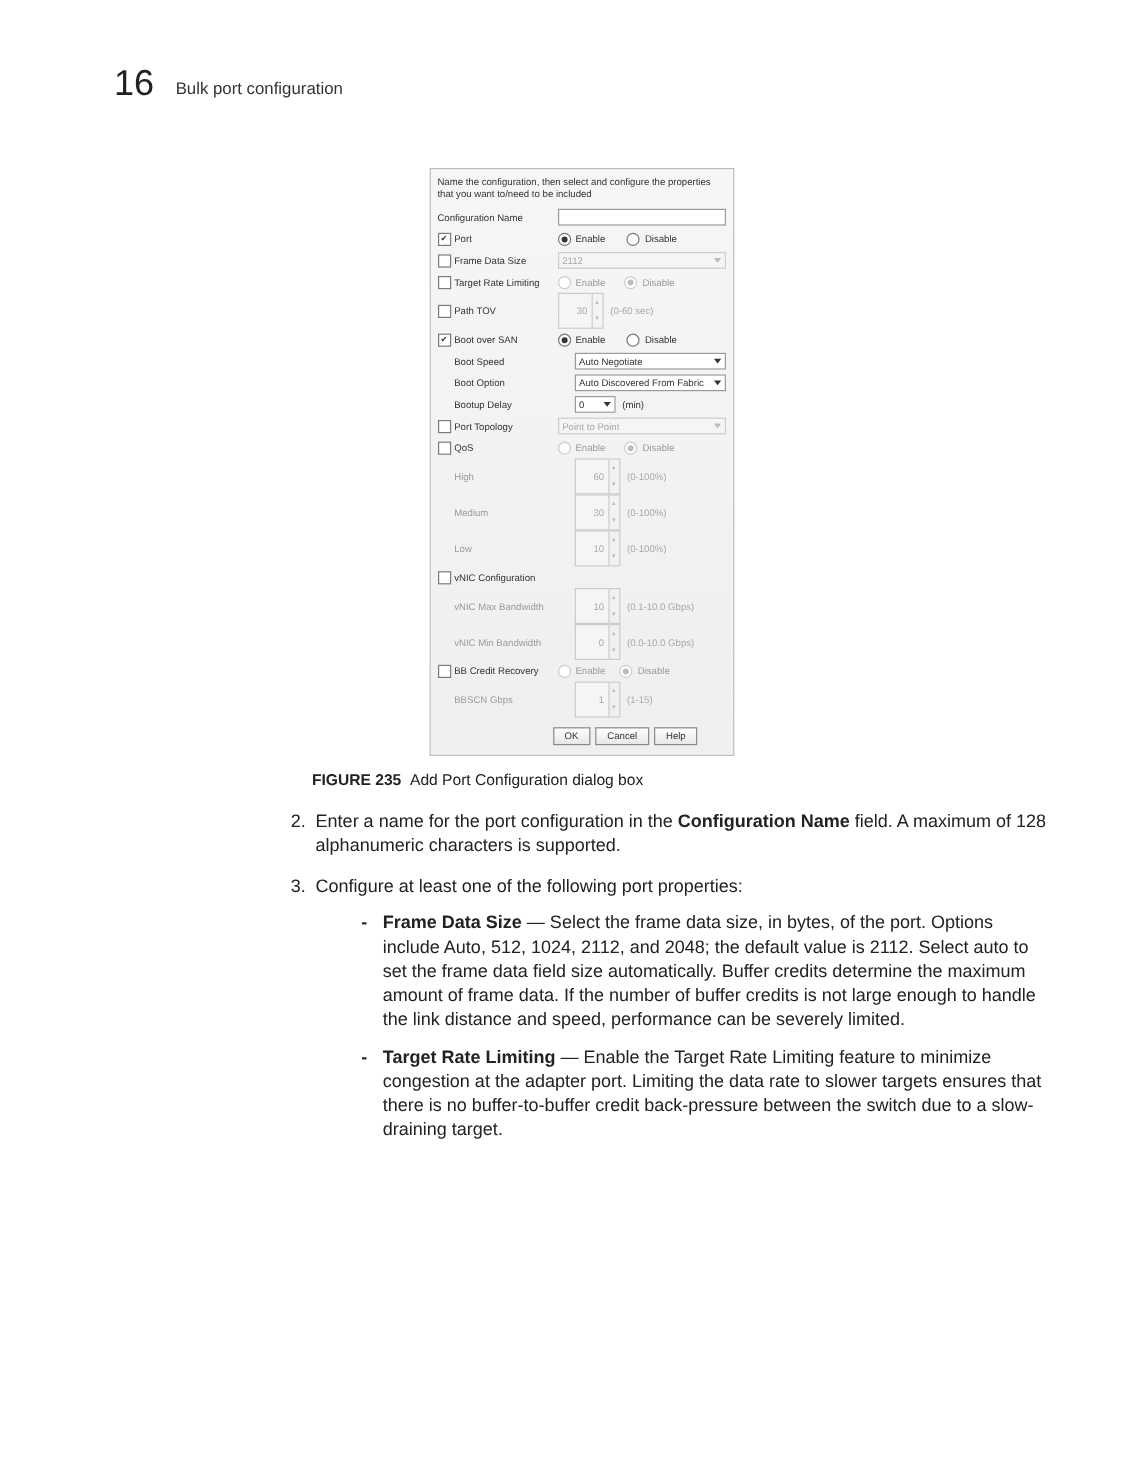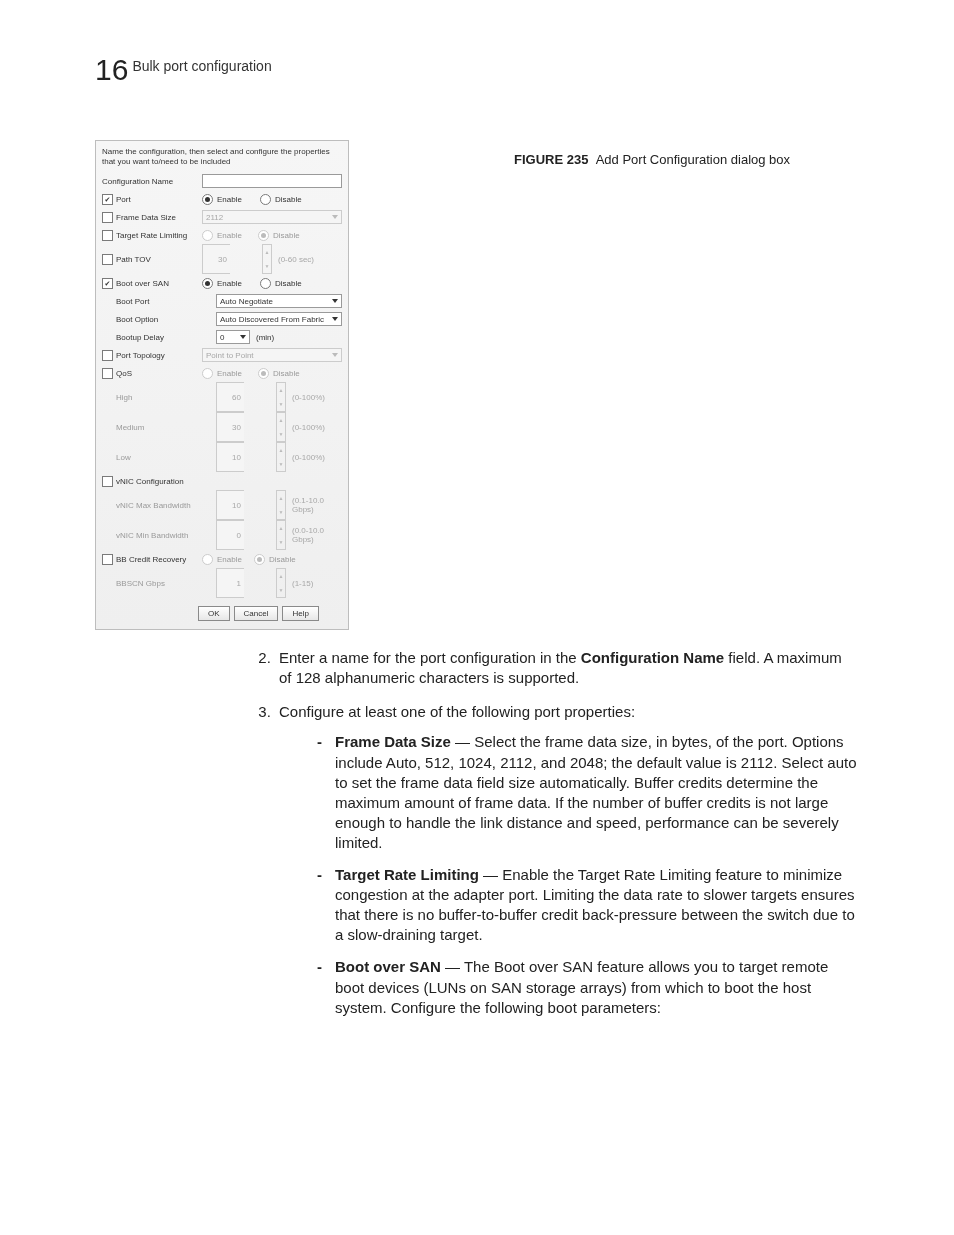--- a/index.html
+++ b/index.html
@@ -11,42 +11,42 @@
   }
   .page {
     width: 954px;
     height: 1235px;
     box-sizing: border-box;
     padding: 55px 80px 40px 95px;
     position: relative;
   }
   .running-head {
     display: flex;
-    align-items: center;
-    gap: 4px;
+    align-items: flex-end;
+    gap: 18px;
     border-bottom: none;
   }
   .running-head .chap-num {
     font-size: 30px;
     font-weight: 400;
     color: #222;
     line-height: 1;
   }
   .running-head .chap-title {
     font-size: 14px;
     color: #333;
     position: relative;
     top: -4px;
   }
 
   
   .dialog-figure {
     margin-top: 55px;
     display: flex;
-    flex-direction: row;
+    flex-direction: column;
     align-items: center;
   }
   .dialog {
     width: 240px;
     border: 1px solid #bdbdbd;
     background: linear-gradient(#f6f6f6, #efefef);
     padding: 6px 6px 8px 6px;
     font-size: 8px;
     color: #333;
   }
@@ -137,21 +137,20 @@
     border-left: 3px solid transparent;
     border-right: 3px solid transparent;
     border-top: 4px solid #333;
   }
   .sel-arrow.disabled { border-top-color: #bbb; }
   .spinner {
     display: flex;
     align-items: stretch;
     height: 30px;
     box-sizing: border-box;
-    gap: 32px;
   }
   .spinner .num {
     border: 1px solid #9a9a9a;
     border-right: none;
     background: #fff;
     width: 28px;
     text-align: right;
     padding: 0 3px;
     font-size: 8px;
     display: flex;
@@ -205,21 +204,21 @@
 
   
   .body-content {
     margin-top: 18px;
     font-size: 15px;
     line-height: 1.34;
     color: #222;
   }
   ol.steps {
     list-style: decimal;
-    margin: 16px;
+    margin: 0;
     padding-left: 164px;
     counter-reset: none;
   }
   ol.steps > li {
     margin-bottom: 14px;
     padding-left: 4px;
   }
   ul.dashes {
     list-style: none;
     margin: 10px 0 0 0;
@@ -343,21 +342,21 @@
         <div class="ctrl">
           <span class="radio sel"></span>
           <span class="rlabel">Enable</span>
           <span style="width:10px"></span>
           <span class="radio"></span>
           <span class="rlabel">Disable</span>
         </div>
       </div>
 
       <div class="dlg-row">
-        <div class="lbl indent">Boot Port</div>
+        <div class="lbl indent">Boot Speed</div>
         <div class="ctrl">
           <div class="select" style="flex:1">
             <span>Auto Negotiate</span>
             <span class="sel-arrow"></span>
           </div>
         </div>
       </div>
 
       <div class="dlg-row">
         <div class="lbl indent">Boot Option</div>
@@ -529,21 +528,18 @@
       </li>
       <li>
         <span>Configure at least one of the following port properties:</span>
         <ul class="dashes">
           <li>
             <b>Frame Data Size</b><span> — Select the frame data size, in bytes, of the port. Options include Auto, 512, 1024, 2112, and 2048; the default value is 2112. Select auto to set the frame data field size automatically.  Buffer credits determine the maximum amount of frame data. If the number of buffer credits is not large enough to handle the link distance and speed, performance can be severely limited.</span>
           </li>
           <li>
             <b>Target Rate Limiting</b><span> — Enable the Target Rate Limiting feature to minimize congestion at the adapter port. Limiting the data rate to slower targets ensures that there is no buffer-to-buffer credit back-pressure between the switch due to a slow-draining target.</span>
           </li>
-          <li>
-            <b>Boot over SAN</b><span> — The Boot over SAN feature allows you to target remote boot devices (LUNs on SAN storage arrays) from which to boot the host system. Configure the following boot parameters:</span>
-          </li>
         </ul>
       </li>
     </ol>
   </div>
 
 </div>
 
 </body></html>

